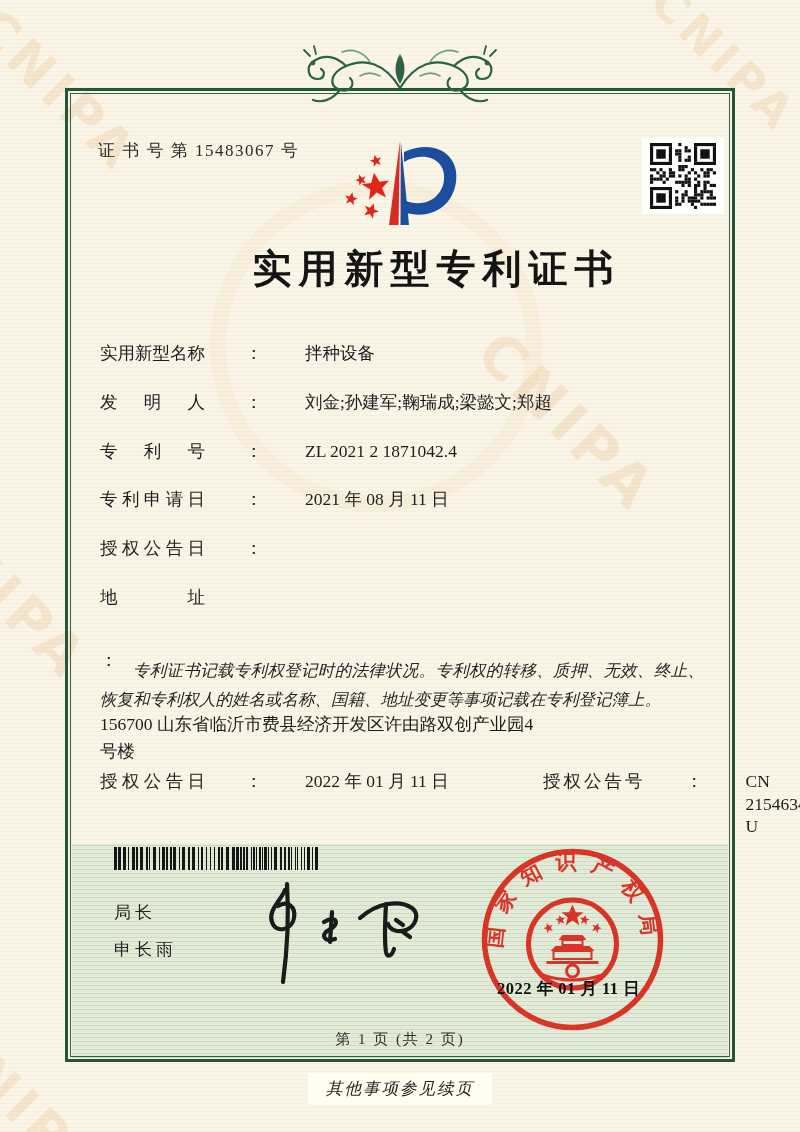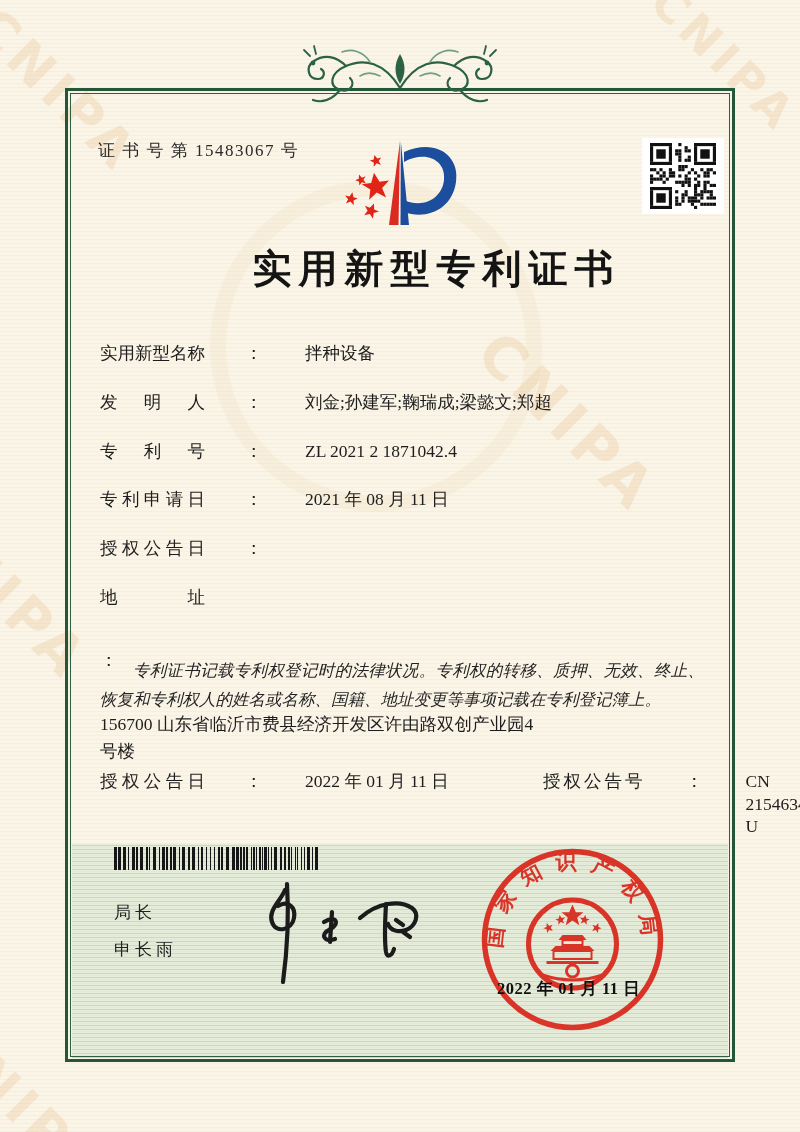--- a/index.html
+++ b/index.html
@@ -366,14 +366,16 @@
         <path d="M-22,7 L22,7 L17,2 L-17,2 Z" stroke="none"></path>
         <rect x="-19" y="7" width="38" height="8" fill="none" stroke-width="2"></rect>
         <rect x="-26" y="17" width="52" height="3" stroke="none"></rect>
         <circle cx="0" cy="27" r="6" fill="none" stroke-width="3"></circle>
         <path d="M-30,31 Q0,41 30,31" fill="none" stroke-width="3"></path>
       </g>
     </g>
   </svg>
   <div class="seal-date">2022 年 01 月 11 日</div>
 
+  <div class="page-num">第 1 页 (共 2 页)</div>
+  <div class="cont-note">其他事项参见续页</div>
 
 </div>
 
 </body></html>

